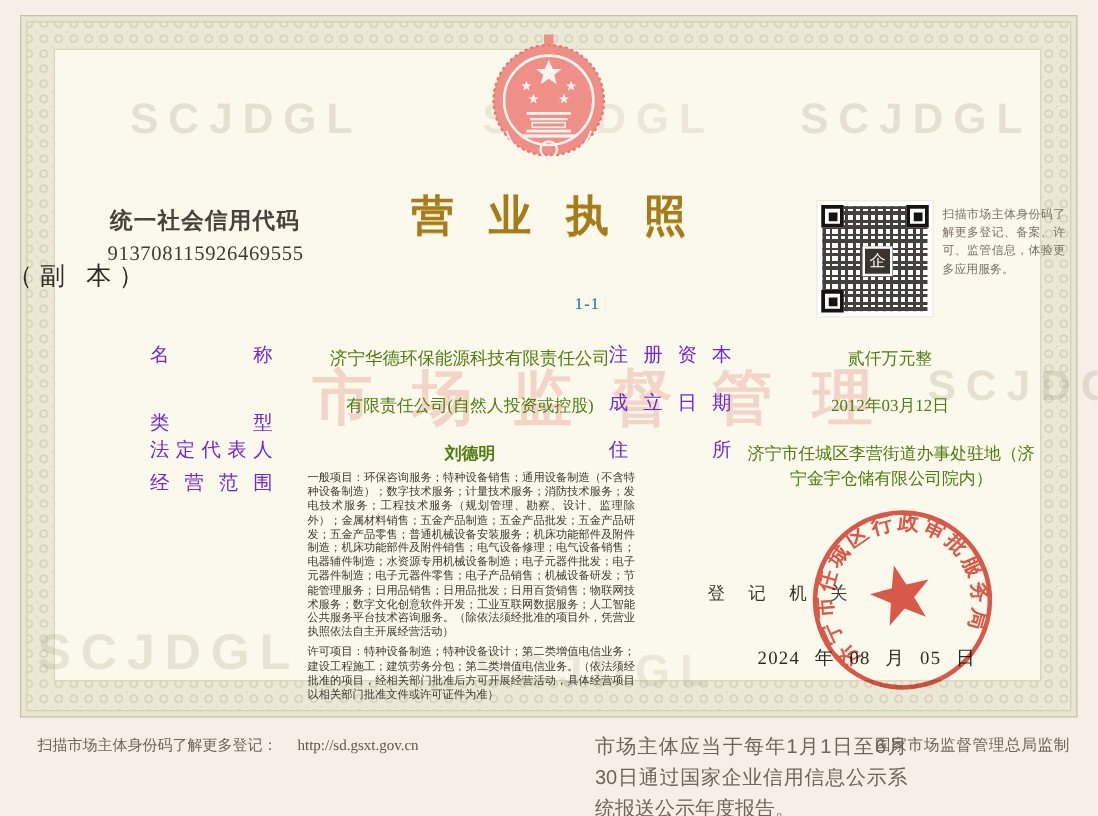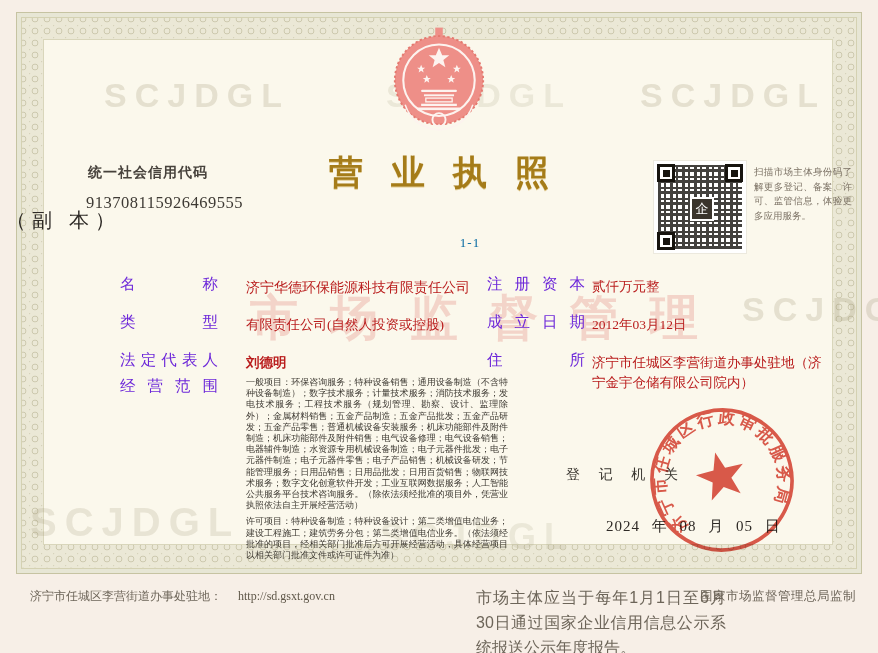--- a/index.html
+++ b/index.html
@@ -42,21 +42,21 @@
     color:rgba(225,130,118,.30);white-space:nowrap;pointer-events:none;
   }
 
   
   .emblem{position:absolute;left:392px;top:24px;width:94px;height:120px;}
 
   
   .credit-label{
     position:absolute;left:88px;top:164px;
     font-family:"Liberation Sans","DejaVu Sans",sans-serif;
-    font-size:14px;font-weight:600;color:#47423c;letter-spacing:1px;
+    font-size:18px;font-weight:600;color:#47423c;letter-spacing:1px;
   }
   .credit-value{
     position:absolute;left:86px;top:193px;
     font-size:16.5px;color:#3e3a34;letter-spacing:.5px;
   }
   .title{
     position:absolute;left:0;top:150px;width:100%;text-align:center;
     font-family:"Liberation Sans","DejaVu Sans",sans-serif;
     font-size:34px;font-weight:bold;color:#a57c19;
     letter-spacing:28px;text-indent:28px;
@@ -95,21 +95,21 @@
     font-size:9.5px;line-height:1.55;color:#7b7164;text-align:justify;
   }
 
   
   .flabel{
     position:absolute;width:98px;
     font-family:"Liberation Sans","DejaVu Sans",sans-serif;
     font-size:15.5px;color:#6d28d9;
     text-align:justify;text-align-last:justify;
   }
-  .fvalue{position:absolute;font-size:13.5px;color:#b91c1c;line-height:1.5;}
+  .fvalue{position:absolute;font-size:13.5px;color:#4d7c0f;line-height:1.5;text-align:center;}
   .scope{
     position:absolute;left:246px;top:377px;width:262px;
     font-size:9px;line-height:11.2px;color:#3c3831;text-align:justify;
   }
   .scope p{margin:0 0 5px 0;}
 
   
   .registry-label{
     position:absolute;left:566px;top:466px;width:112px;
     font-family:"Liberation Sans","DejaVu Sans",sans-serif;
@@ -178,21 +178,21 @@
     <div class="qr-finder qr-f-tl"></div>
     <div class="qr-finder qr-f-tr"></div>
     <div class="qr-finder qr-f-bl"></div>
     <div class="qr-center">企</div>
   </div>
   <div class="qr-caption">扫描市场主体身份码了解更多登记、备案、许可、监管信息，体验更多应用服务。</div>
 
   <div class="flabel" style="left:120px;top:274px;">名称</div>
   <div class="fvalue" style="left:246px;top:277px;width:260px;font-size:14px;">济宁华德环保能源科技有限责任公司</div>
 
-  <div class="flabel" style="left:120px;top:312px;">类型</div>
+  <div class="flabel" style="left:120px;top:328px;">类型</div>
   <div class="fvalue" style="left:246px;top:315px;width:260px;">有限责任公司(自然人投资或控股)</div>
 
   <div class="flabel" style="left:120px;top:350px;">法定代表人</div>
   <div class="fvalue" style="left:246px;top:353px;width:260px;font-weight:bold;">刘德明</div>
 
   <div class="flabel" style="left:487px;top:274px;">注册资本</div>
   <div class="fvalue" style="left:592px;top:277px;width:240px;">贰仟万元整</div>
 
   <div class="flabel" style="left:487px;top:312px;">成立日期</div>
   <div class="fvalue" style="left:592px;top:315px;width:240px;">2012年03月12日</div>
@@ -213,19 +213,19 @@
     <circle cx="75" cy="75" r="69" fill="none" stroke="#d8493c" stroke-width="3.6"></circle>
     <path id="sealArc" d="M 32.1,111 A 56,56 0 1 1 117.9,111" fill="none"></path>
     <text font-size="16.5" font-weight="bold" fill="#d8493c" letter-spacing="3" font-family="'Liberation Sans','DejaVu Sans',sans-serif">
       <textPath href="#sealArc">济宁市任城区行政审批服务局</textPath>
     </text>
     <polygon fill="#d8493c" points="75,47 80.9,63.9 98.8,64.3 84.5,75.1 89.7,92.2 75,82 60.3,92.2 65.5,75.1 51.2,64.3 69.1,63.9"></polygon>
   </svg>
 
   <div class="footer">
     <div class="footer-left">
-      <span>济宁市任城区李营街道办事处驻地：</span><span class="footer-url">http://sd.gsxt.gov.cn</span>
+      <span>扫描市场主体身份码了解更多登记：</span><span class="footer-url">http://sd.gsxt.gov.cn</span>
     </div>
     <div class="footer-middle">市场主体应当于每年1月1日至6月30日通过国家企业信用信息公示系统报送公示年度报告。</div>
     <div class="footer-right">国家市场监督管理总局监制</div>
   </div>
 
 </div>
 
 </body></html>

